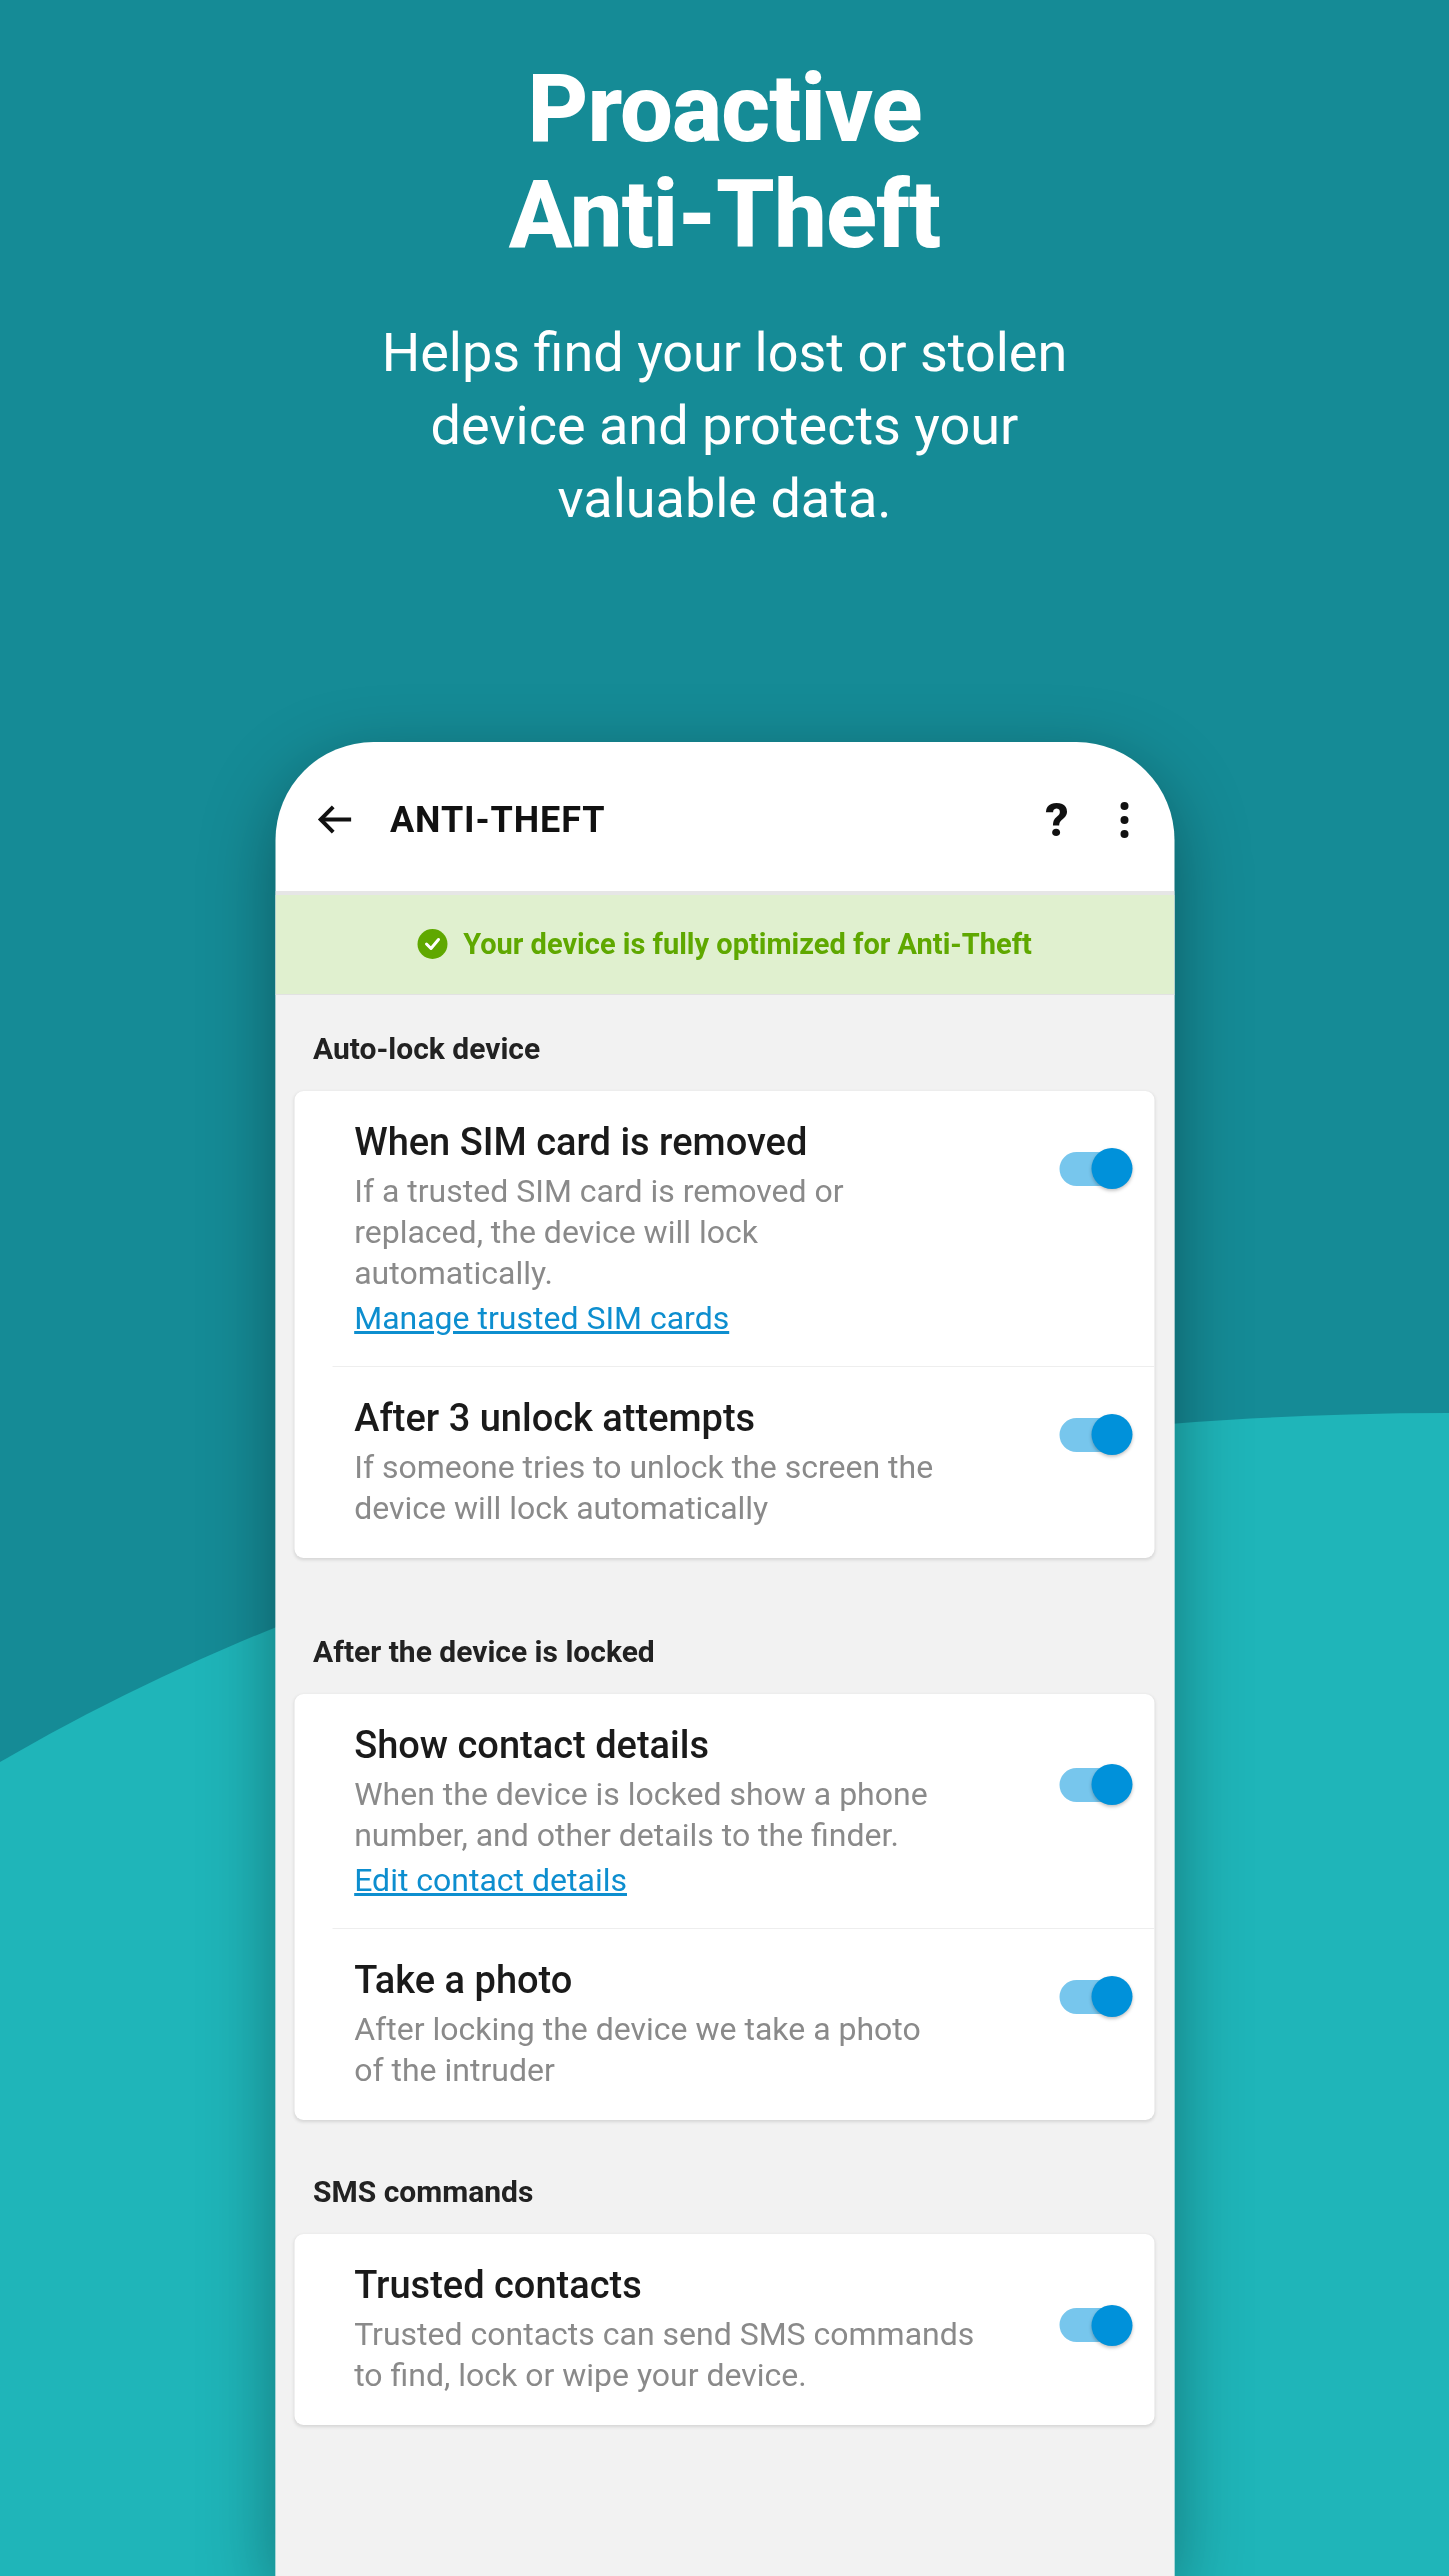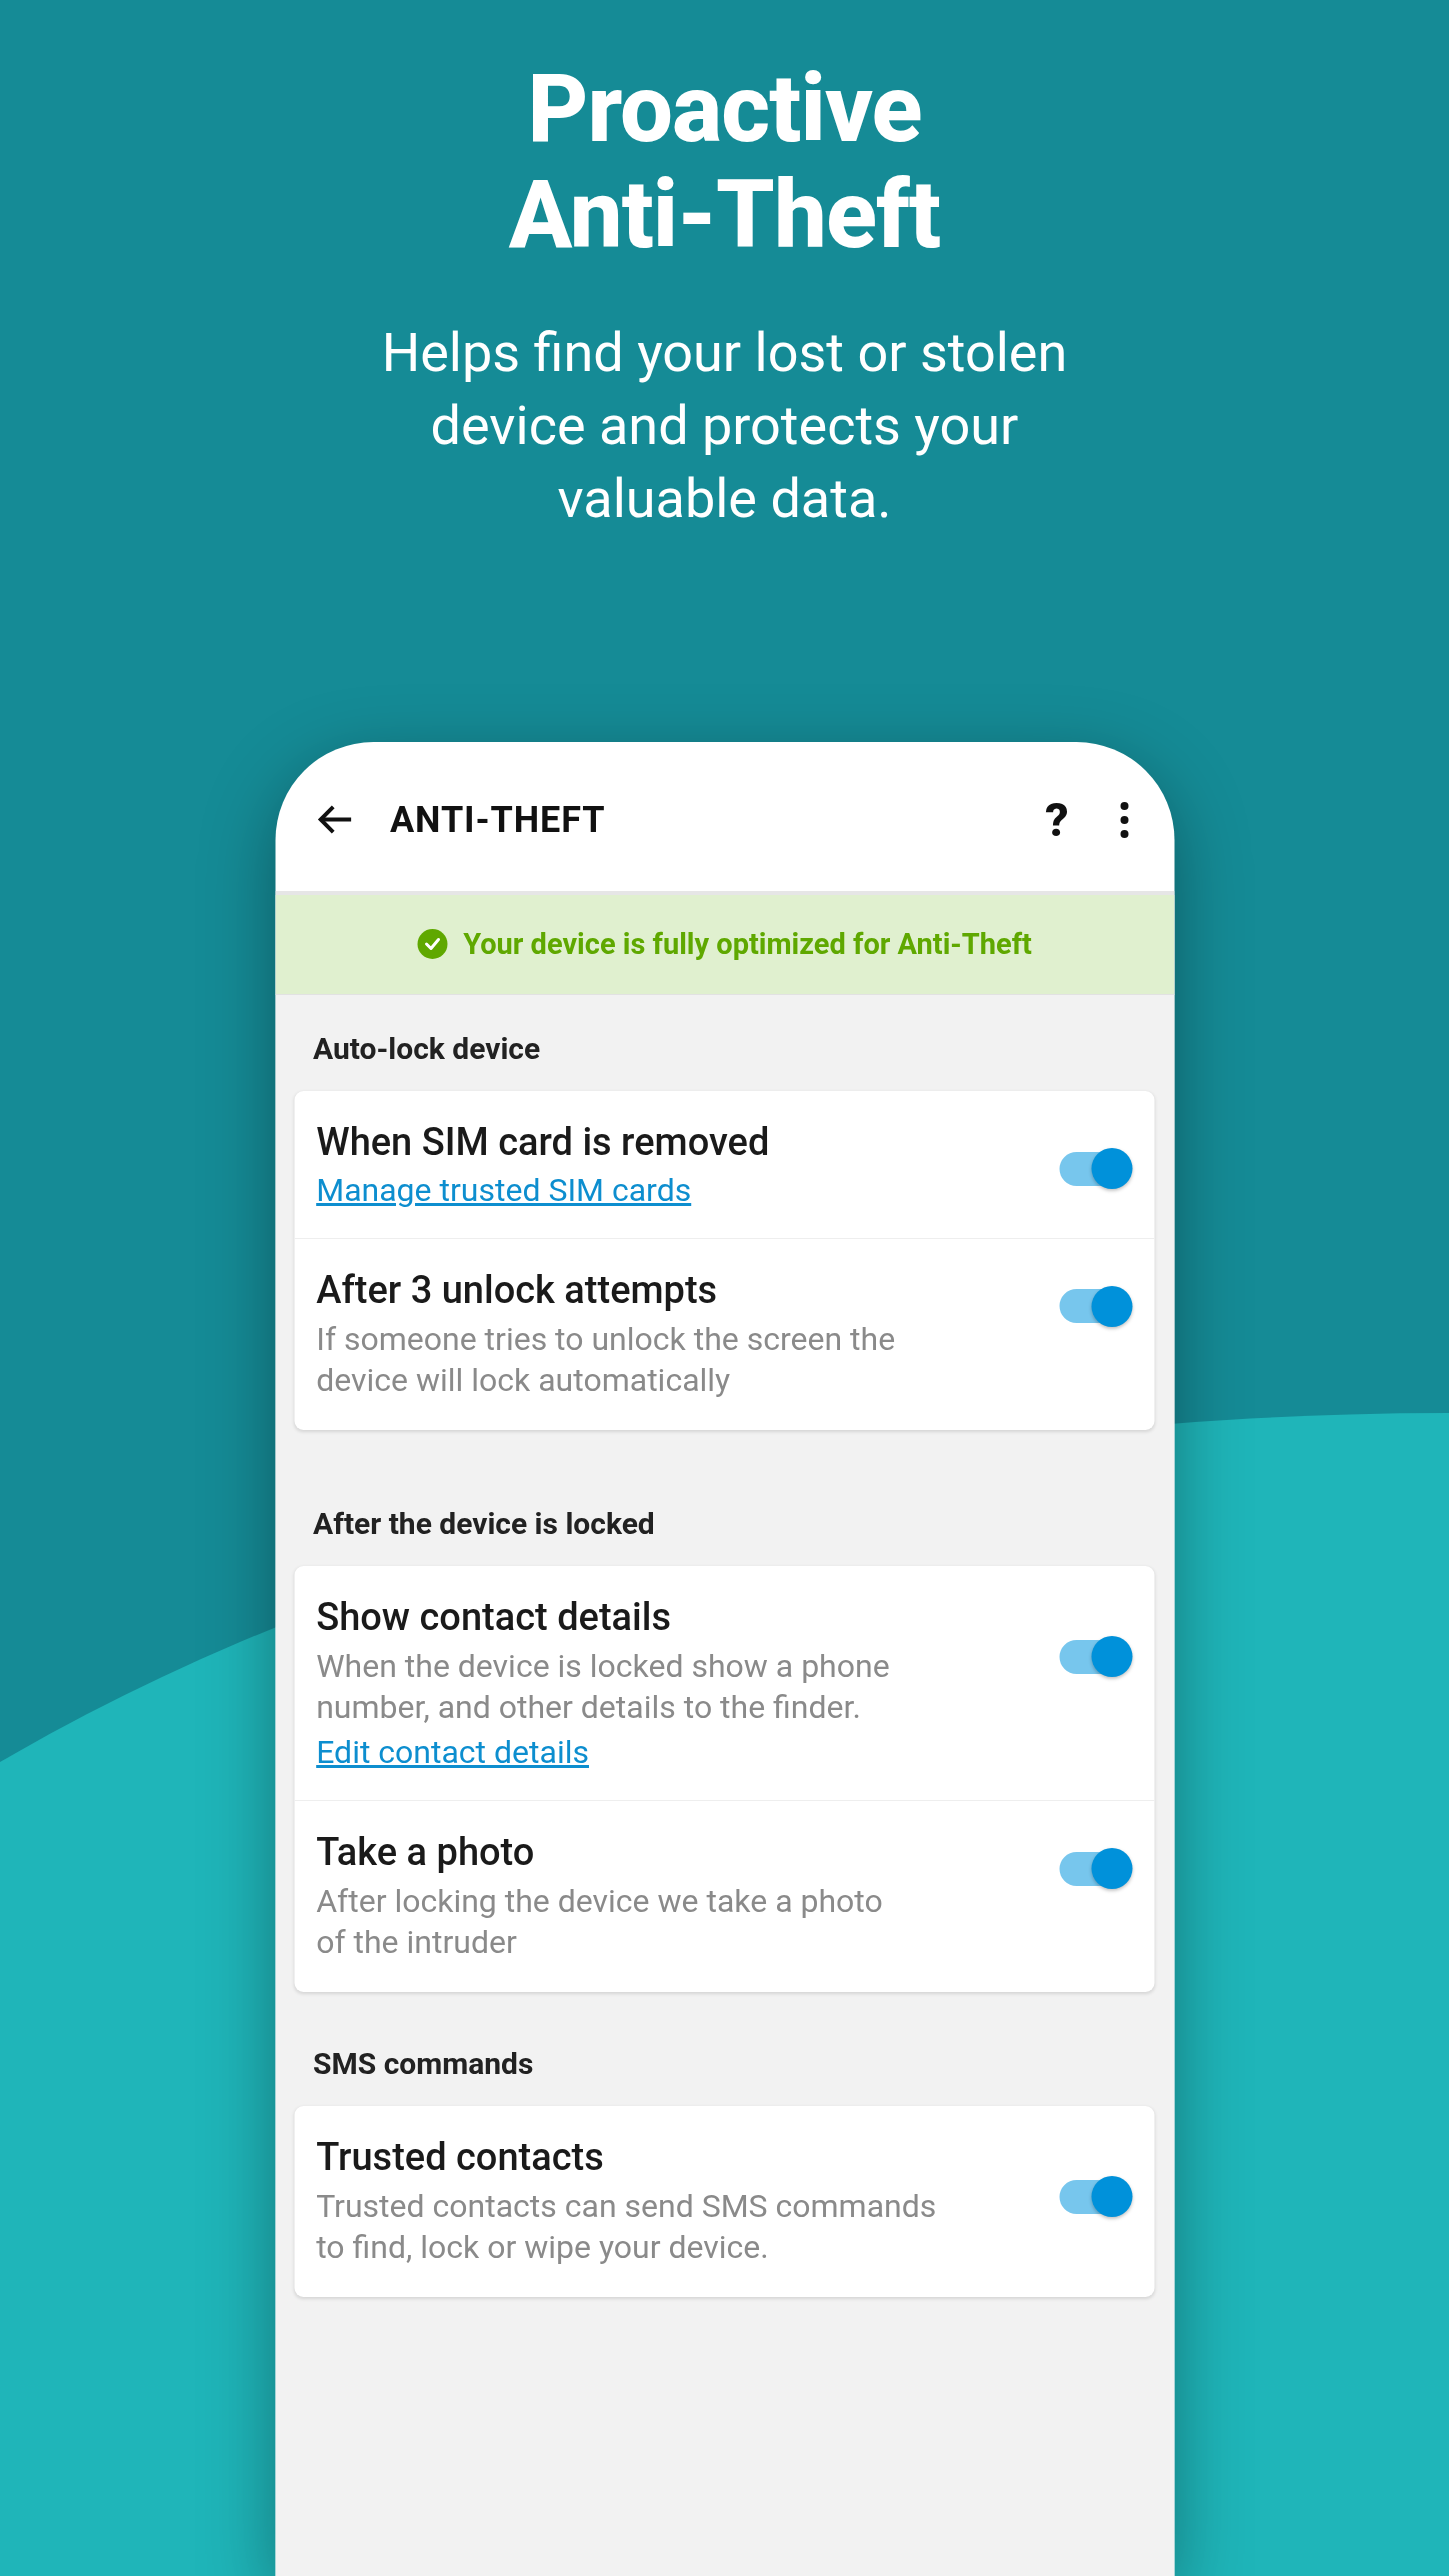--- a/index.html
+++ b/index.html
@@ -134,20 +134,21 @@
     font-weight: 700;
     color: #222;
     padding: 36px 38px 25px 38px;
   }
 
   .card {
     background: #ffffff;
     margin: 0 19.7px 0 19.7px;
     border-radius: 9px;
     box-shadow: 0 1.8px 3.6px rgba(0,0,0,0.12);
+    padding-left: 38px;
   }
 
   .setting-item {
     padding: 29px 25px 29px 21.5px;
     display: flex;
     align-items: flex-start;
     gap: 18px;
   }
   .setting-item + .setting-item {
     border-top: 0.9px solid #eee;
@@ -243,20 +244,21 @@
       </div>
       <div class="status-text">Your device is fully optimized for Anti-Theft</div>
     </div>
 
     <div class="section-header">Auto-lock device</div>
     <div class="card">
 
       <div class="setting-item">
         <div class="setting-text">
           <div class="setting-title">When SIM card is removed</div>
+          <div class="setting-desc" style="max-width:572px;">If a trusted SIM card is removed or replaced, the device will lock automatically.</div>
           <a class="setting-link">Manage trusted SIM cards</a>
         </div>
         <div class="toggle">
           <div class="toggle-knob"></div>
         </div>
       </div>
 
       <div class="setting-item">
         <div class="setting-text">
           <div class="setting-title">After 3 unlock attempts</div>

